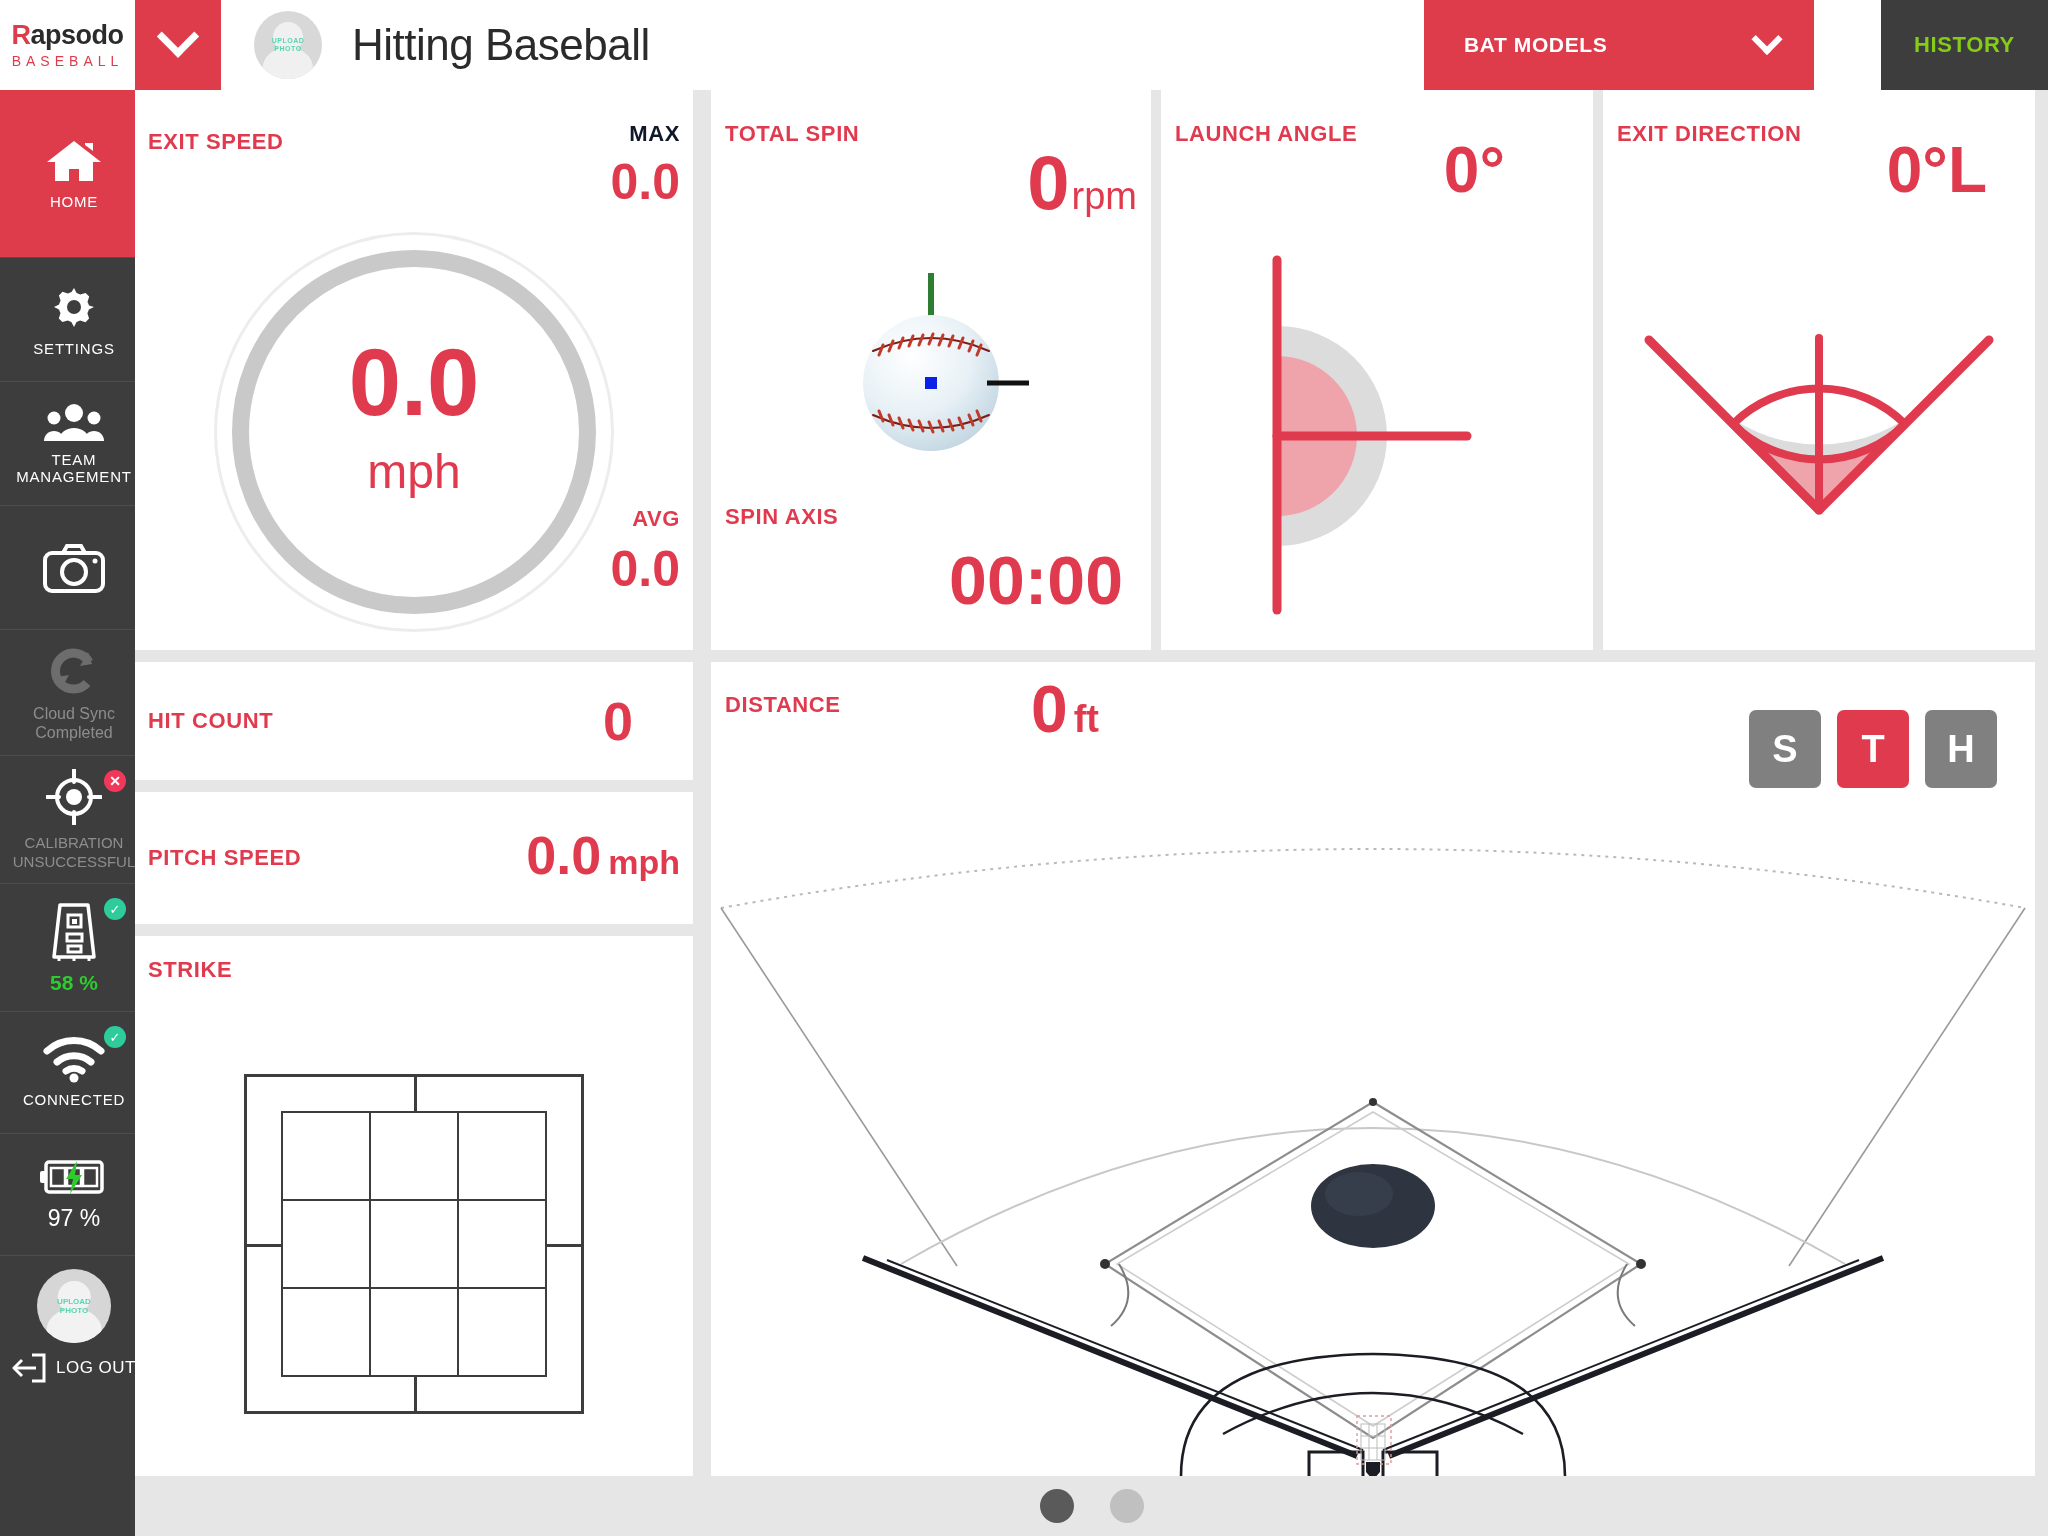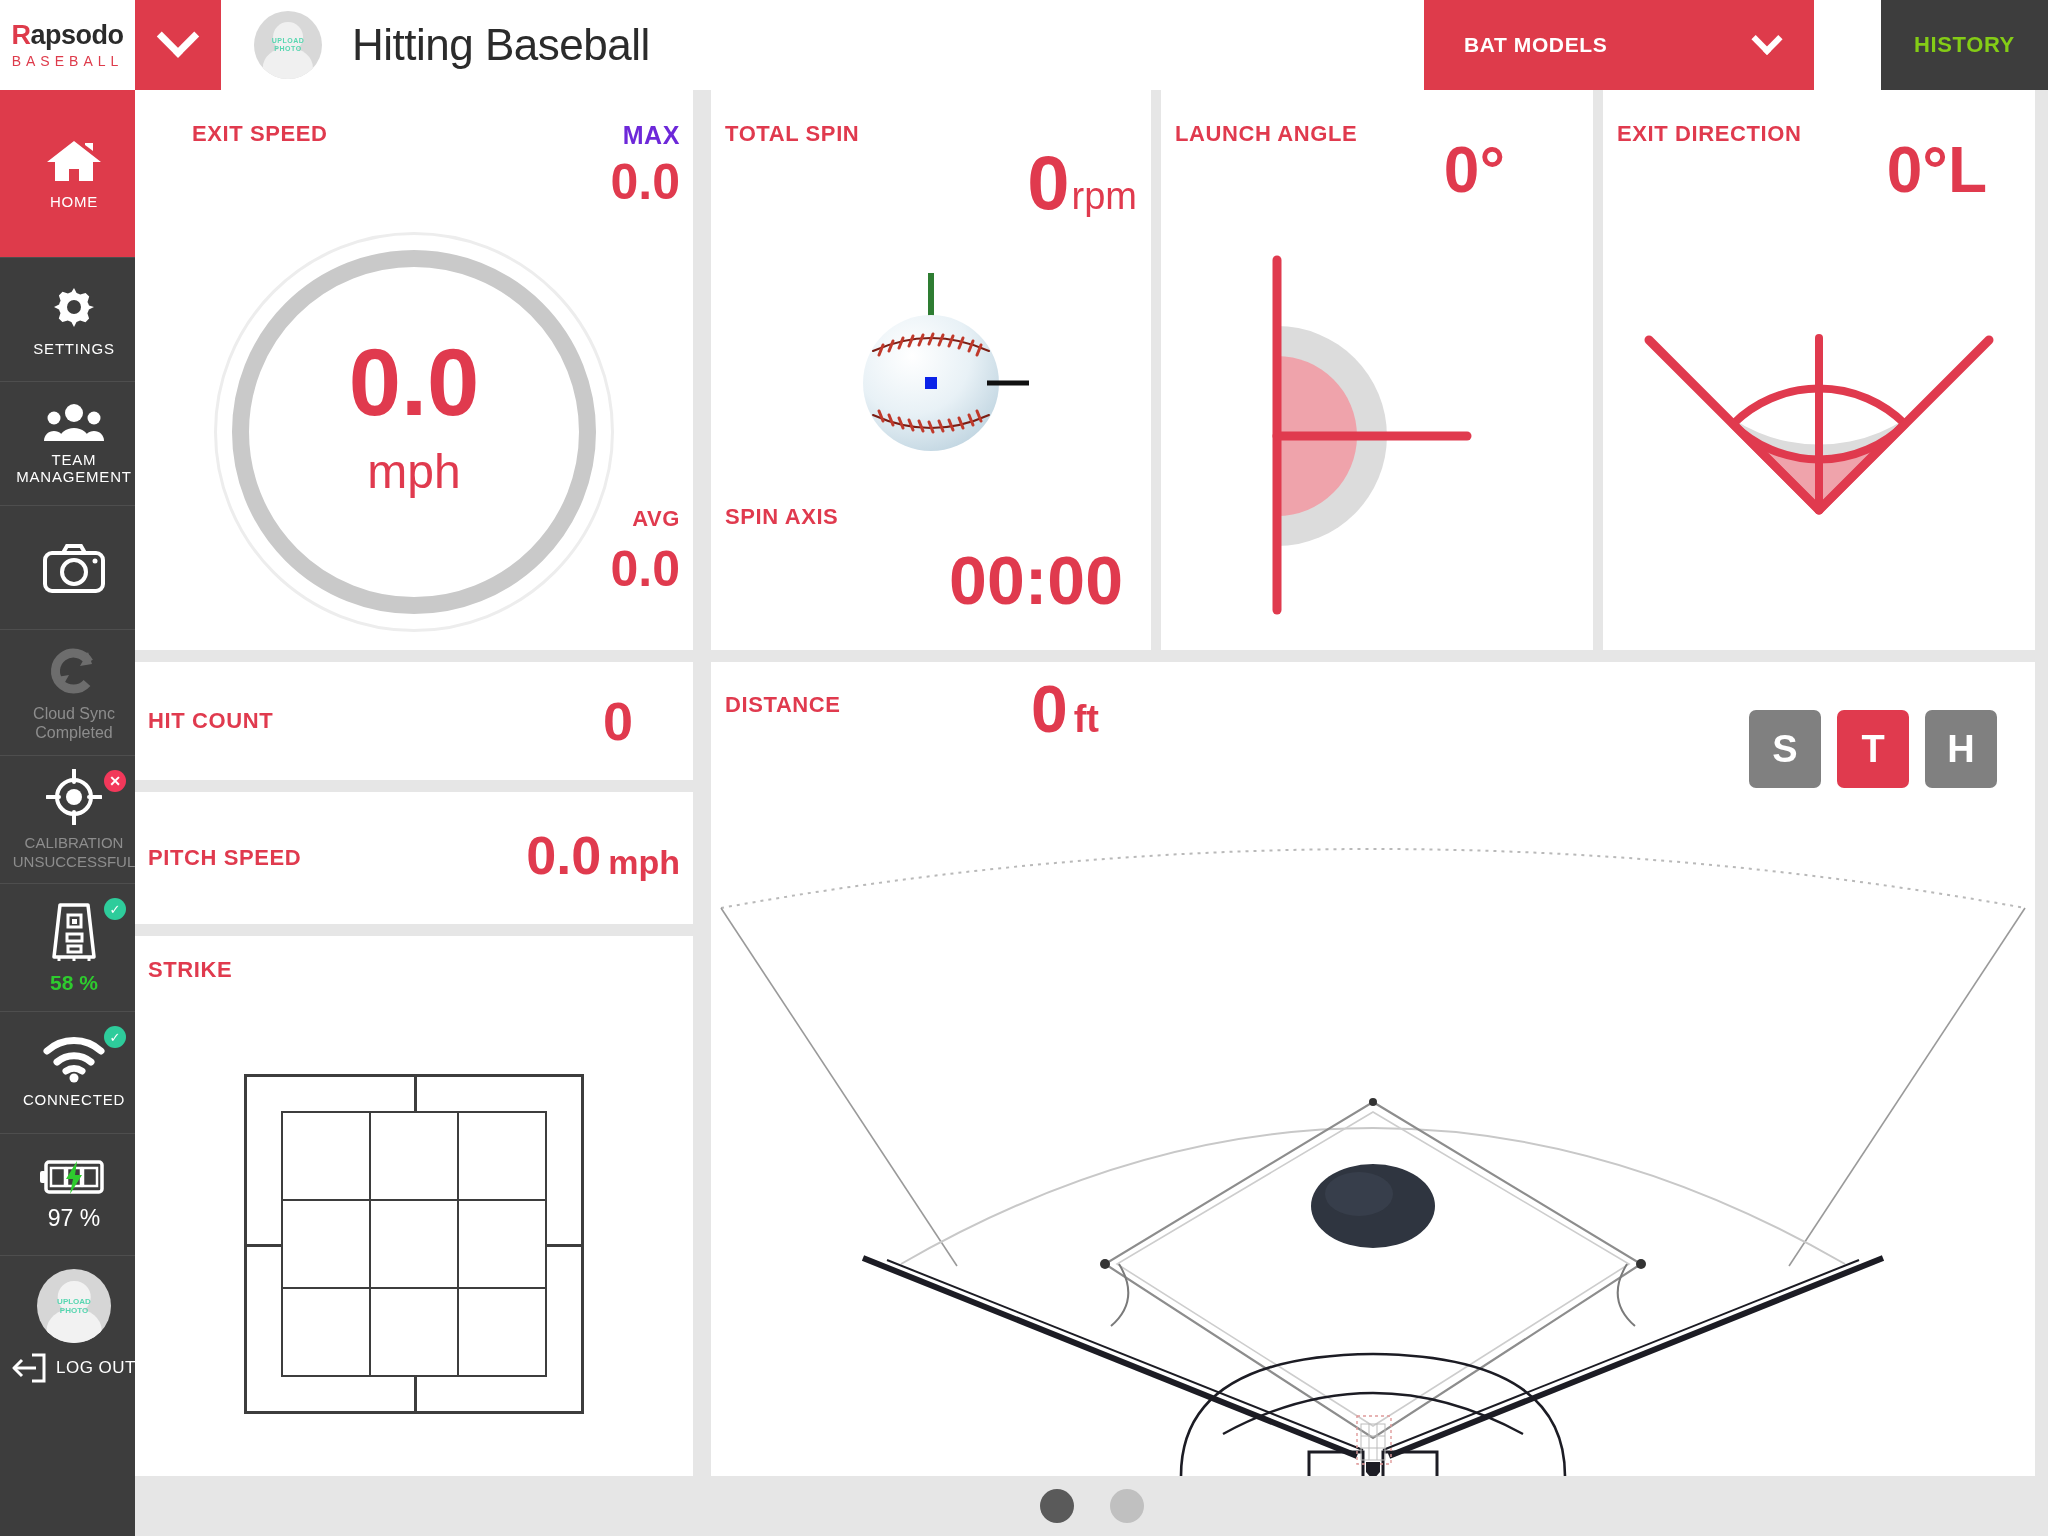--- a/index.html
+++ b/index.html
@@ -54,22 +54,22 @@
   .avatar-lg .body { position:absolute; left:50%; top:54%; width:74%; height:62%; background:#f2f2f2; border-radius:46% 46% 0 0; transform:translateX(-50%); }
   .avatar-lg .up { position:absolute; left:50%; top:38%; transform:translateX(-50%); font-size:8px; color:#57d6b0; text-align:center; line-height:9px; font-weight:bold; z-index:3; }
 
   
   .main { position:absolute; left:135px; top:90px; right:0; bottom:60px; background:#e6e6e6; padding: 11px 10px 10px 17px; }
   .card { background:#fff; position:absolute; }
   .card-title { position:absolute; font-size:22px; font-weight:bold; color:#e03a4e; letter-spacing:0.6px; }
 
   
   #exit-speed-card { left:0; top:0; width:558px; height:560px; }
-  .es-title { left:13px; top:31px;margin-left:44px; }
-  .es-max-lab { right:13px; top:31px; position:absolute; font-size:25px; font-weight:bold; color:#6d28d9; letter-spacing:.6px; }
+  .es-title { left:13px; top:39px; }
+  .es-max-lab { right:13px; top:31px; position:absolute; font-size:22px; font-weight:bold; color:#0f172a; letter-spacing:.6px; }
   .es-max-val { right:13px; top:63px; position:absolute; font-size:50px; font-weight:bold; color:#e03a4e; }
   .es-avg-lab { right:13px; bottom:118px; position:absolute; font-size:22px; font-weight:bold; color:#e03a4e; letter-spacing:.6px; }
   .es-avg-val { right:13px; bottom:52px; position:absolute; font-size:50px; font-weight:bold; color:#e03a4e; }
   .gauge { position:absolute; left:50%; top:142px; transform:translateX(-50%); width:400px; height:400px; }
   .gauge .ring-outer { position:absolute; inset:0; border-radius:50%; border:3px solid #ededed; }
   .gauge .ring-inner { position:absolute; inset:18px; border-radius:50%; border:17px solid #c9c9c9; }
   .gauge .val { position:absolute; left:0; right:0; top:104px; text-align:center; font-size:94px; font-weight:bold; color:#e03a4e; line-height:94px; }
   .gauge .unit { position:absolute; left:0; right:0; top:212px; text-align:center; font-size:48px; color:#e03a4e; }
 
   

